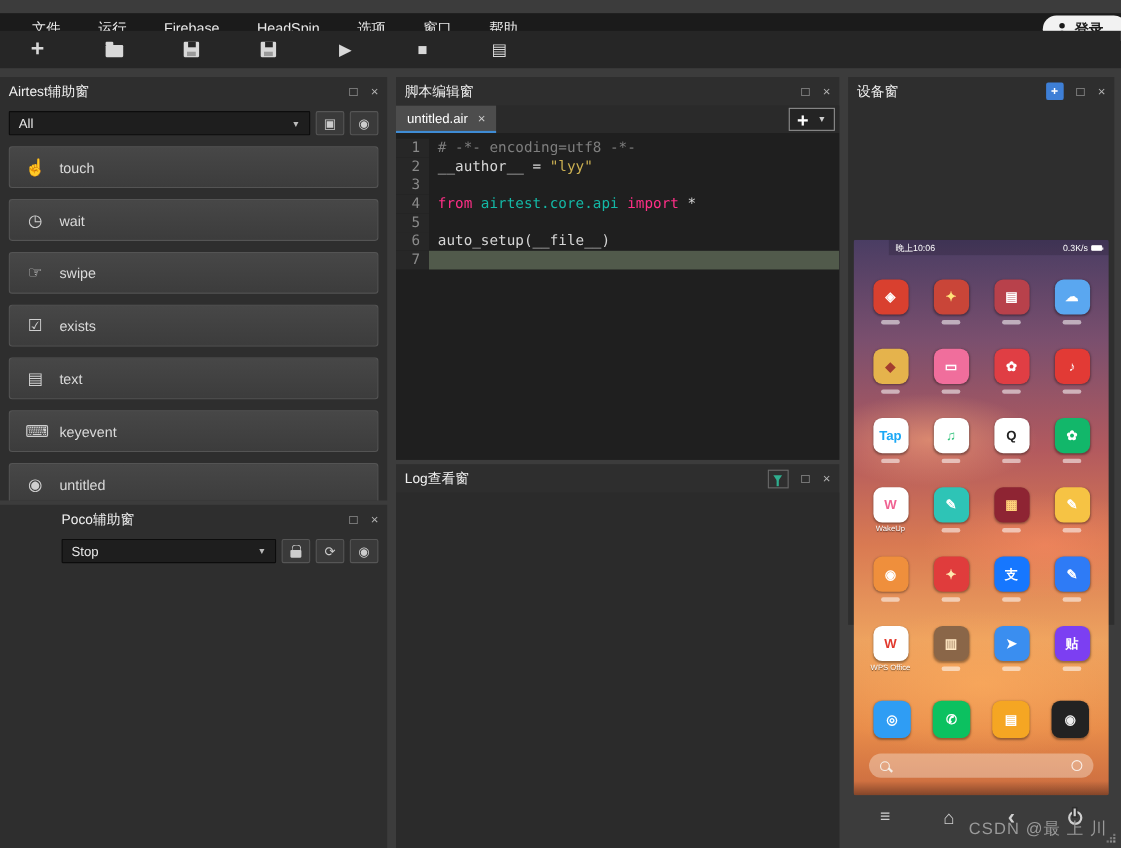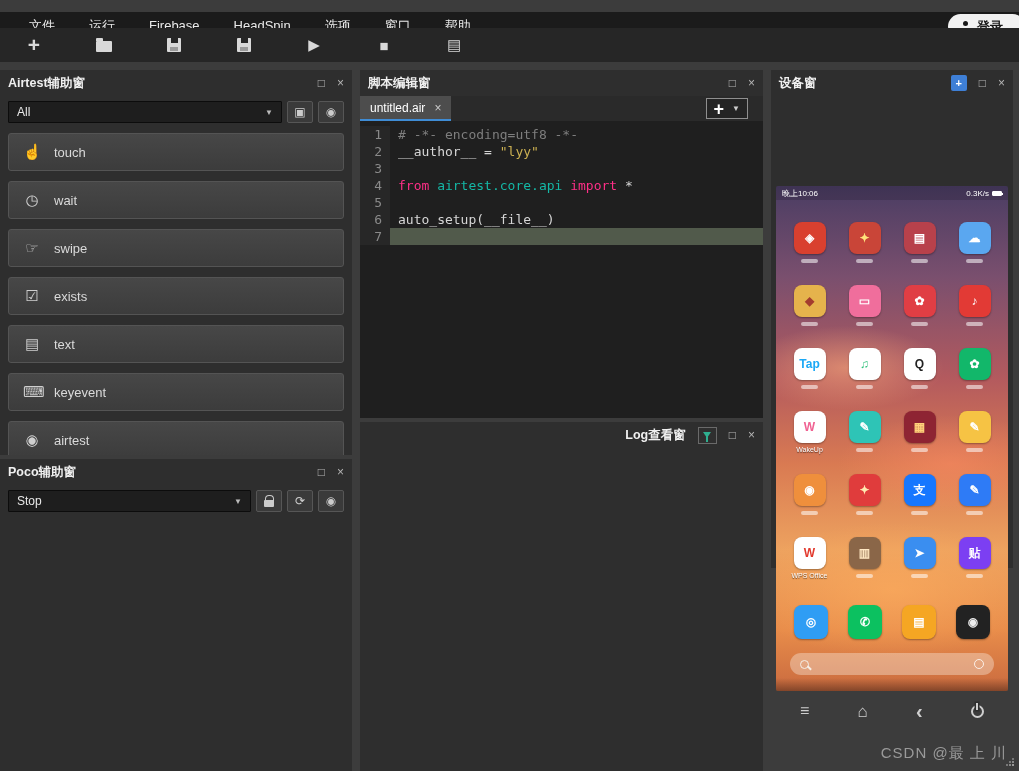--- a/index.html
+++ b/index.html
@@ -21,46 +21,46 @@
   .tool-btn { width:20px; height:20px; display:flex; align-items:center; justify-content:center; color:#d8d8d8; font-size:15px; }
   .tool-btn.big { font-size:21px; font-weight:bold; }
   .i-folder { width:16px; height:11px; background:#d8d8d8; border-radius:1px; position:relative; margin-top:3px; }
   .i-folder::before { content:""; position:absolute; top:-3px; left:0; width:7px; height:3px; background:#d8d8d8; border-radius:1px 1px 0 0; }
   .i-disk { width:14px; height:14px; background:#d8d8d8; border-radius:1px; position:relative; }
   .i-disk::before { content:""; position:absolute; top:0; left:4px; width:7px; height:5px; background:#262626; }
   .i-disk::after { content:""; position:absolute; bottom:1px; left:3px; width:8px; height:4px; background:#9a9a9a; }
   
   .panel { position:absolute; background:#2e2e2e; display:flex; flex-direction:column; }
   #airtest-panel { left:0; top:70px; width:352px; height:385px; }
-  #poco-panel    { left:0; top:459px; width:352px; height:312px; }
+  #poco-panel    { left:0; top:459px; width:352px; height:312px;padding-left:48px; }
   #editor-panel  { left:360px; top:70px; width:403px; height:348px; }
-  #log-panel     { left:360px; top:422px; width:403px; height:349px;align-items:flex-end; }
-  #device-panel  { left:771px; top:70px; width:242px; height:498px; }
+  #log-panel     { left:360px; top:422px; width:403px; height:349px; }
+  #device-panel  { left:771px; top:70px; width:242px; height:498px;gap:32px; }
   .panel-header { height:26px; display:flex; align-items:center; padding:0 8px; flex:none; }
-  .panel-title { font-size:12.5px; font-weight:bold; color:#f0f0f0; }
+  .panel-title { font-size:12.5px; font-weight:normal; color:#f0f0f0; }
   .ph-spacer { flex:1; }
   .win-btn { color:#b5b5b5; font-size:12px; margin-left:12px; line-height:1; cursor:default; }
   
   .sub-toolbar { display:flex; align-items:center; gap:5px; padding:5px 8px; flex:none; }
   .select-box { flex:1; height:22px; background:#1e1e1e; border:1px solid #0c0c0c; color:#e8e8e8; font-size:12px; display:flex; align-items:center; padding:0 8px; justify-content:space-between; border-radius:1px; }
   .select-arrow { font-size:8px; color:#bbb; }
   .mini-btn { width:26px; height:22px; background:#3a3a3a; border:1px solid #565656; border-radius:2px; display:flex; align-items:center; justify-content:center; color:#ccc; font-size:12px; }
   .action-list { display:flex; flex-direction:column; gap:10px; padding:5px 8px; overflow:hidden; flex:1; }
   .action-btn { flex:none; height:38px; background:linear-gradient(#474747,#3c3c3c); border:1px solid #545454; border-radius:3px; display:flex; align-items:center; padding:0 14px; gap:13px; font-size:13px; color:#dadada; }
   .action-icon { font-size:15px; color:#cfcfcf; width:18px; text-align:center; }
   .search-box { margin:5px 8px; height:26px; background:#191919; border:1px solid #0c0c0c; border-radius:3px; display:flex; align-items:center; padding:0 9px; gap:8px; flex:none; }
   .search-box input { flex:1; background:transparent; border:none; outline:none; color:#999; font-size:13px; font-family:"Liberation Sans",sans-serif; }
   .search-box input::placeholder { color:#8a8a8a; }
   .mag { width:9px; height:9px; border:1.5px solid #999; border-radius:50%; position:relative; flex:none; }
   .mag::after { content:""; position:absolute; width:5px; height:1.5px; background:#999; transform:rotate(45deg); right:-4px; bottom:-1px; }
   .tree-header { margin:2px 8px; height:19px; background:#5e5e5e; color:#fff; font-size:12px; font-weight:bold; display:flex; align-items:center; padding:0 5px; flex:none; }
   .i-lock { width:10px; height:7px; background:#ccc; border-radius:1px; position:relative; margin-top:5px; }
   .i-lock::before { content:""; position:absolute; top:-5px; left:1px; width:7px; height:5px; border:1.5px solid #ccc; border-bottom:none; border-radius:4px 4px 0 0; }
   
-  .tab-bar { height:25px; background:#2a2a2a; display:flex; align-items:center; flex:none; padding-right:15px; }
+  .tab-bar { height:25px; background:#2a2a2a; display:flex; align-items:center; flex:none; padding-right:4px; }
   .tab { height:25px; background:#4d4d4d; border-bottom:2px solid #3f8cd5; color:#fff; font-size:12px; display:flex; align-items:center; gap:9px; padding:0 10px; }
   .tab-close { color:#ccc; font-size:12px; }
   .tab-controls { margin-left:auto; height:21px; border:1px solid #8f8f8f; display:flex; align-items:center; padding:0 7px; gap:8px; background:#242424; }
   .tab-plus { color:#fff; font-size:18px; font-weight:bold; line-height:1; }
   .tab-caret { color:#ccc; font-size:8px; }
   .code-area { flex:1; background:#1f1f1f; font-family:"DejaVu Sans Mono", monospace; font-size:13px; padding-top:5px; overflow:hidden; }
   .code-line { display:flex; height:17px; line-height:17px; }
   .ln { width:30px; text-align:right; padding-right:8px; color:#8a8a8a; background:#272727; flex:none; }
   .lc { flex:1; padding-left:8px; white-space:pre; color:#d6d6d6; }
   .code-line.current .lc { background:#515a4b; }
@@ -76,20 +76,21 @@
   .log-body { flex:1; background:#2b2b2b; }
   
   .snap-btn { width:16px; height:16px; background:#3e7fd6; color:#fff; font-size:11px; font-weight:bold; display:flex; align-items:center; justify-content:center; border-radius:2px; margin-left:12px; }
   .device-body { flex:1; position:relative; }
   .phone { position:absolute; left:5px; top:90px; width:232px; height:505px; overflow:hidden; border-radius:2px;
     background:
       radial-gradient(ellipse 140px 60px at 30% 36%, rgba(255,175,125,.55), transparent 70%),
       radial-gradient(ellipse 160px 70px at 75% 55%, rgba(255,140,100,.5), transparent 70%),
       radial-gradient(ellipse 200px 90px at 50% 80%, rgba(255,175,95,.6), transparent 75%),
       linear-gradient(180deg,#4a3d63 0%,#7a4f6e 18%,#b35a5e 38%,#d97a52 55%,#eda25f 72%,#e88c4a 88%,#c96a3f 100%);
+    padding-left: 32px;
   }
   .phone-status { height:14px; display:flex; justify-content:space-between; align-items:center; padding:0 6px; font-size:8px; color:#fff; background:rgba(0,0,0,.15); }
   .status-right { display:flex; align-items:center; gap:3px; }
   .battery { width:10px; height:5px; border:1px solid #fff; border-radius:1px; position:relative; background:#fff; }
   .battery::after { content:""; position:absolute; right:-2px; top:1px; width:1px; height:2px; background:#fff; }
   .phone-grid { position:absolute; top:36px; left:0; right:0; display:grid; grid-template-columns:repeat(4,1fr); grid-auto-rows:63px; padding:0 6px; }
   .app { display:flex; flex-direction:column; align-items:center; gap:3px; }
   .app-icon { width:32px; height:32px; border-radius:8px; display:flex; align-items:center; justify-content:center; font-size:12px; font-weight:bold; box-shadow:0 1px 2px rgba(0,0,0,.35); }
   .app-label { font-size:7px; color:#fff; text-shadow:0 1px 1px rgba(0,0,0,.6); height:8px; line-height:8px; }
   .app-label:empty::before { content:""; display:block; width:17px; height:4px; margin-top:2px; background:rgba(255,255,255,.55); border-radius:2px; }
@@ -196,21 +197,21 @@
         <span>text</span>
       </div>
 
       <div class="action-btn">
         <span class="action-icon">⌨</span>
         <span>keyevent</span>
       </div>
 
       <div class="action-btn">
         <span class="action-icon">◉</span>
-        <span>airtest</span>
+        <span>untitled</span>
       </div>
     </div>
 </div>
 
 <div class="panel" id="poco-panel">
   <div class="panel-header">
     <span class="panel-title">Poco辅助窗</span>
     <span class="ph-spacer"></span>
     <span class="win-btn">□</span>
     <span class="win-btn">×</span>

